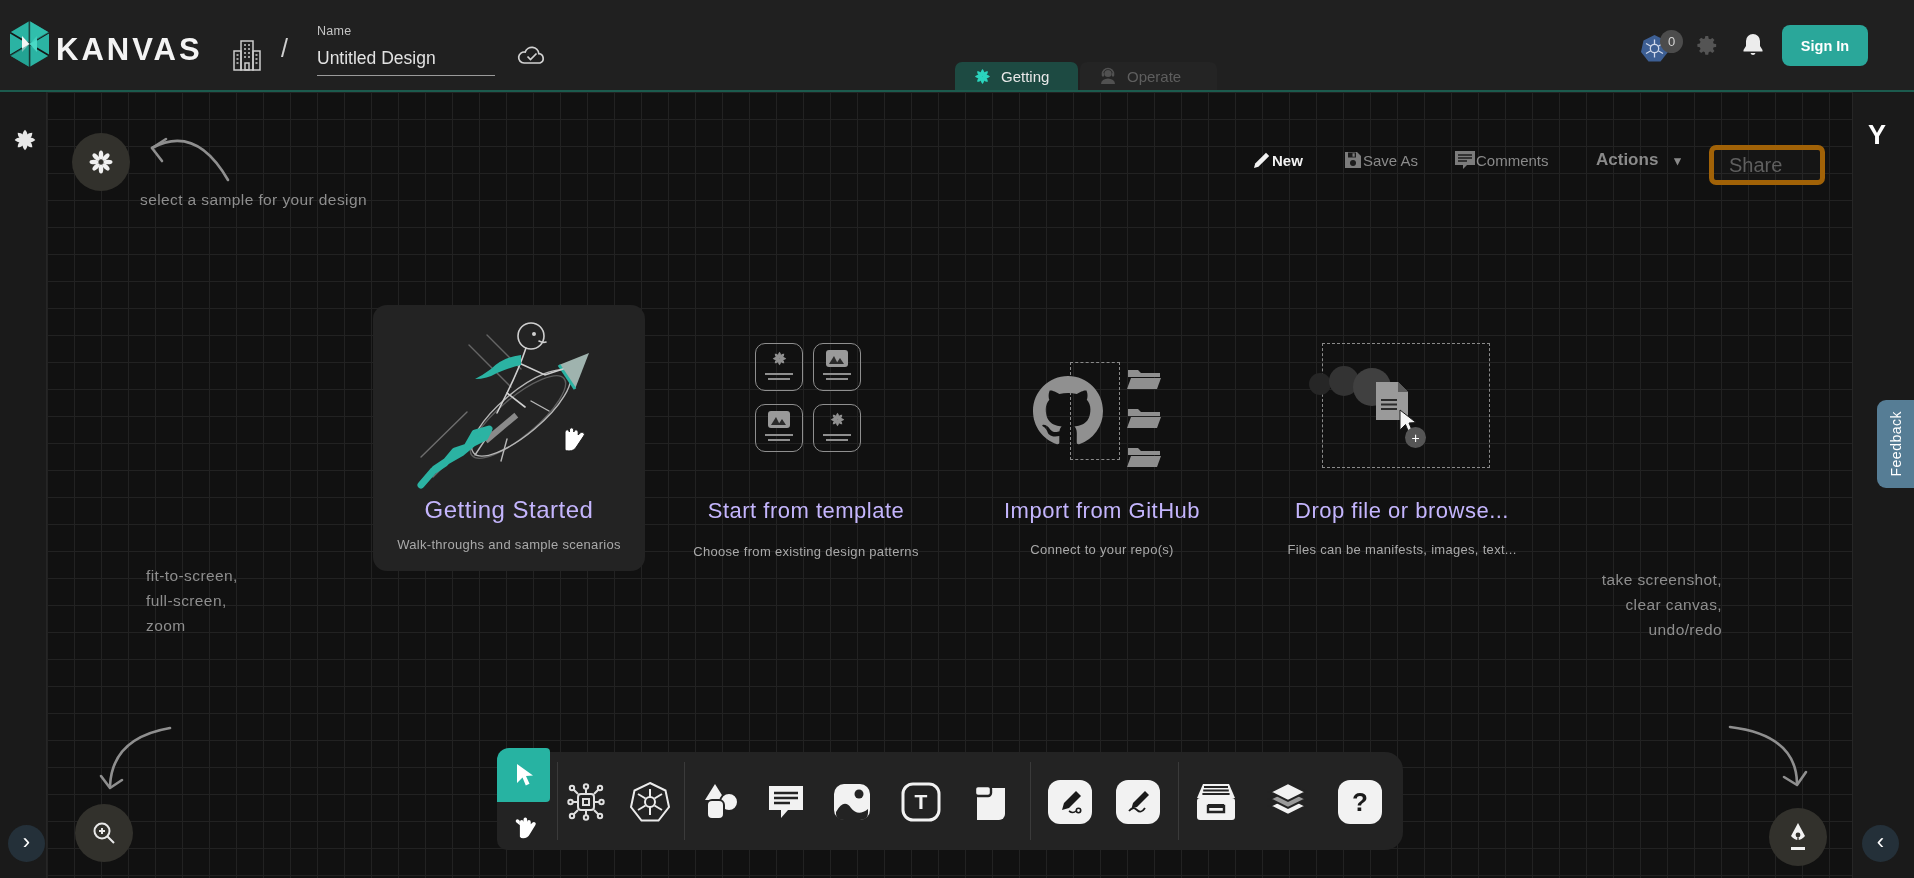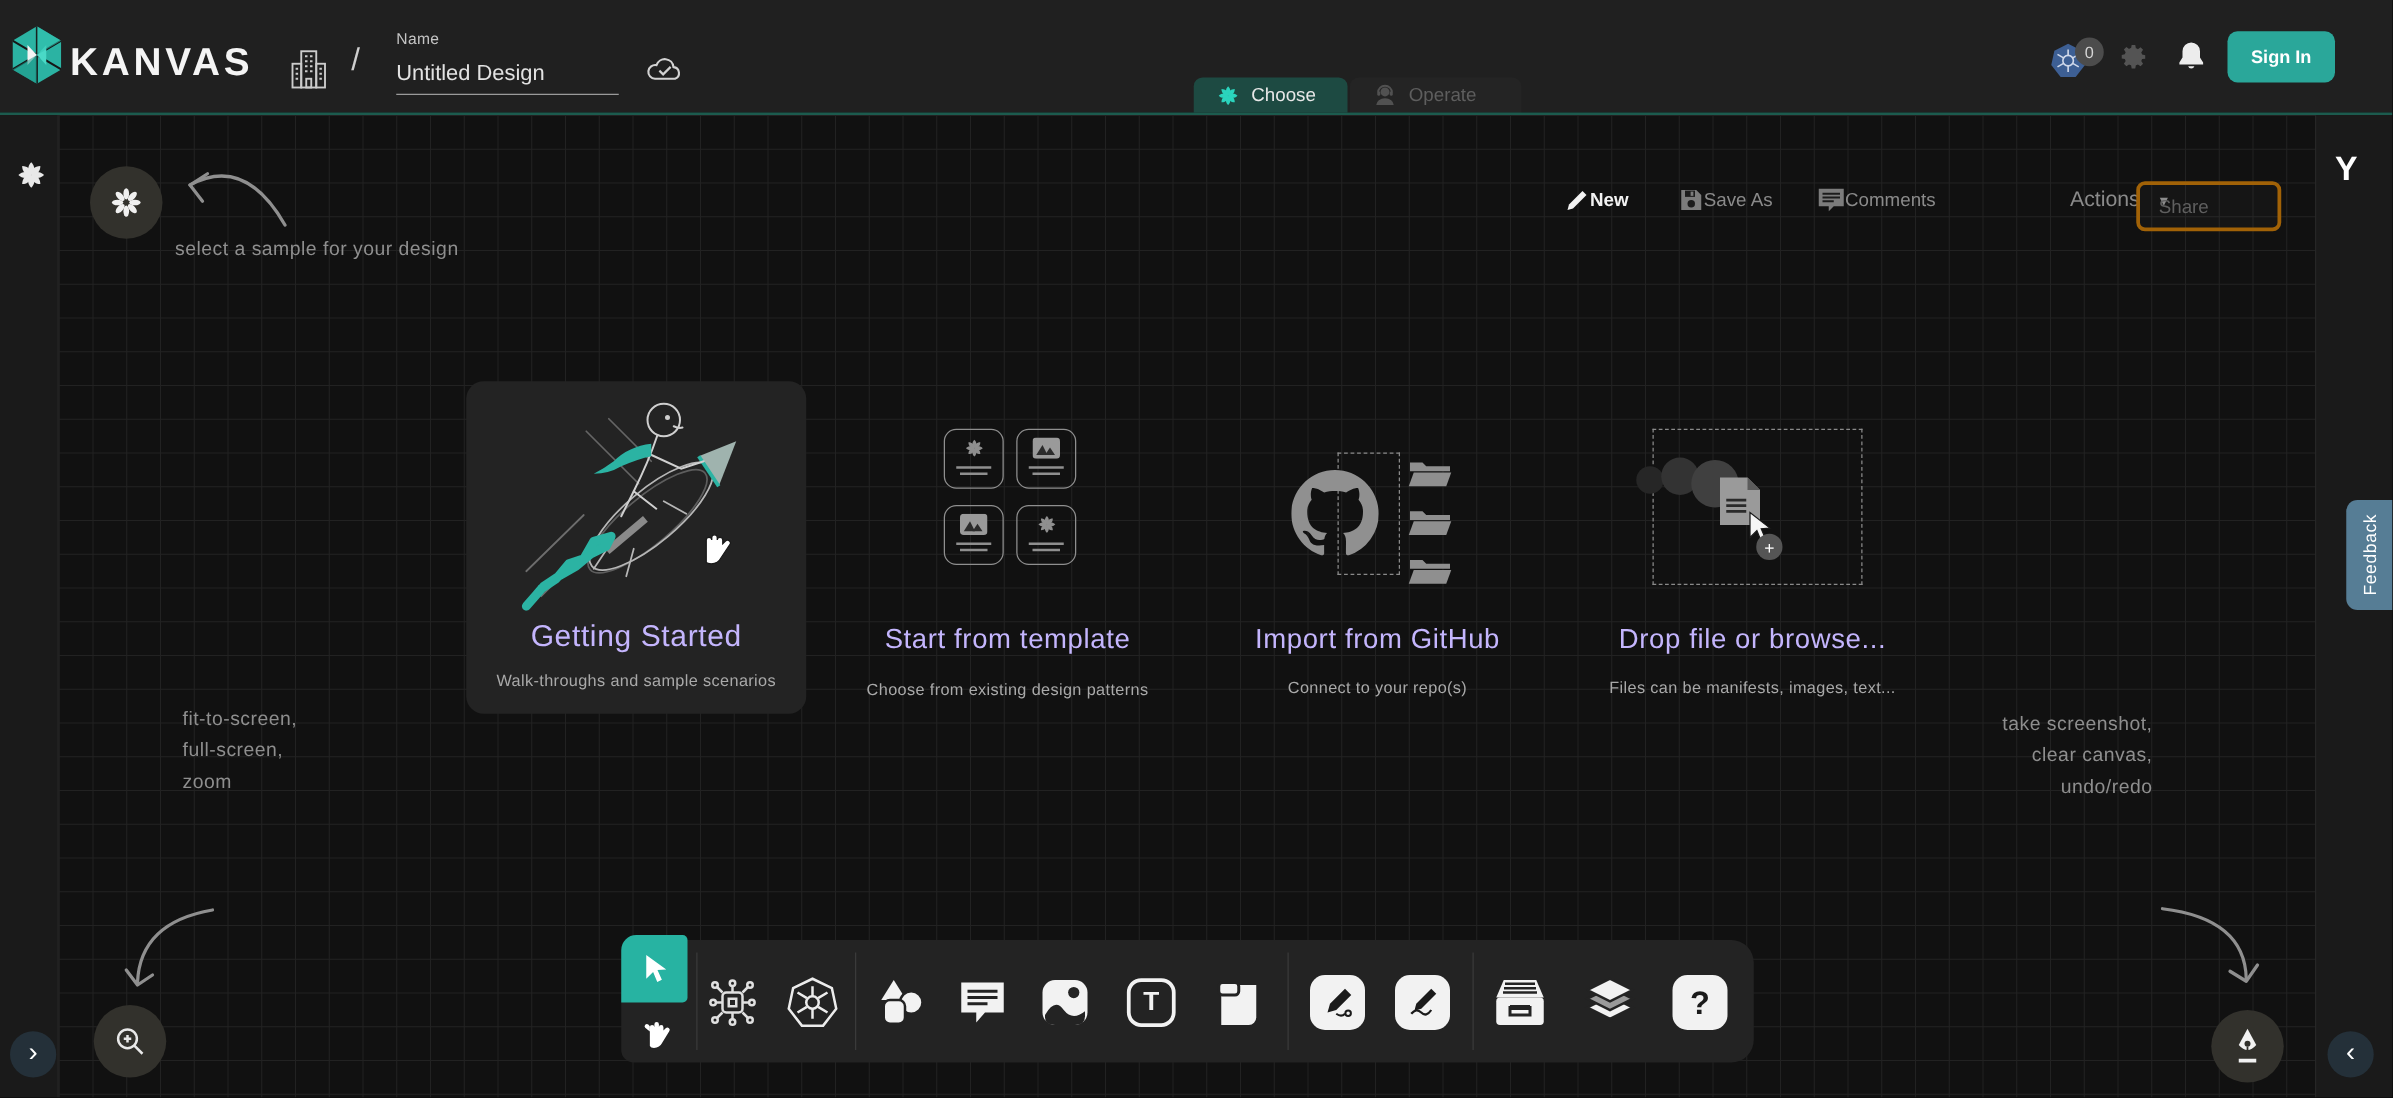--- a/index.html
+++ b/index.html
@@ -34,23 +34,23 @@
   #canvas { left:47px; top:92px; width:1805px; height:786px; background:#111;
     background-image:linear-gradient(#222 1px, transparent 1px),
                      linear-gradient(90deg,#222 1px, transparent 1px);
     background-size:27px 27px; }
   #rail-left  { left:0; top:92px; width:47px; height:786px; background:#1a1a1a; border-right:1px solid #262626; }
   #rail-right { left:1852px; top:92px; width:62px; height:786px; background:#1a1a1a; border-left:1px solid #262626; }
 
   
   .cbar-item { top:150px; display:flex; align-items:center; font-size:15px; }
   .gray { color:#8a8a8a; }
-  .share-btn { left:1709px; top:145px; width:116px; height:40px; border:3px solid #a16207;
+  .share-btn { left:1709px; top:145px; width:116px; height:40px; border:5px solid #a16207;
     border-radius:7px; background:rgba(255,255,255,.02); display:flex; align-items:center;
-    color:#5f5f5f; font-size:15px;gap:21px; }
+    color:#5f5f5f; font-size:20px;gap:21px; }
   .share-btn .divider { width:1px; height:24px; background:#3a3a3a; margin:0 10px; }
 
   
   .hint { color:#8e8e8e; font-size:15.5px; letter-spacing:.4px; line-height:25px; }
 
   
   .card-title { font-size:22px; color:#c4b5fd; letter-spacing:.5px; white-space:nowrap;
     text-align:center; transform:translateX(-50%); }
   .card-sub { font-size:13px; color:#a9a9a9; letter-spacing:.3px; white-space:nowrap;
     text-align:center; transform:translateX(-50%); }
@@ -158,21 +158,21 @@
             <path d="M12 2.5 C15 5.5 15 9.5 12 12 C9 9.5 9 5.5 12 2.5" transform="rotate(45 12 12)"></path>
             <path d="M12 2.5 C15 5.5 15 9.5 12 12 C9 9.5 9 5.5 12 2.5" transform="rotate(90 12 12)"></path>
             <path d="M12 2.5 C15 5.5 15 9.5 12 12 C9 9.5 9 5.5 12 2.5" transform="rotate(135 12 12)"></path>
             <path d="M12 2.5 C15 5.5 15 9.5 12 12 C9 9.5 9 5.5 12 2.5" transform="rotate(180 12 12)"></path>
             <path d="M12 2.5 C15 5.5 15 9.5 12 12 C9 9.5 9 5.5 12 2.5" transform="rotate(225 12 12)"></path>
             <path d="M12 2.5 C15 5.5 15 9.5 12 12 C9 9.5 9 5.5 12 2.5" transform="rotate(270 12 12)"></path>
             <path d="M12 2.5 C15 5.5 15 9.5 12 12 C9 9.5 9 5.5 12 2.5" transform="rotate(315 12 12)"></path>
           </g>
         </svg>
       </span>
-      <span>Choose</span>
+      <span>Getting</span>
     </div>
     <div id="tab-operate" class="abs tab">
       <span>
         <svg width="20" height="20" viewBox="0 0 20 20" fill="#515151">
           <circle cx="10" cy="7.5" r="3.6"></circle>
           <path d="M3 18 a7 5.5 0 0 1 14 0 z"></path>
           <path d="M4.5 8 a5.5 5.5 0 0 1 11 0" fill="none" stroke="#515151" stroke-width="1.6"></path>
           <rect x="13.8" y="7" width="2.4" height="3.6" rx="1.2"></rect>
           <rect x="3.8" y="7" width="2.4" height="3.6" rx="1.2"></rect>
         </svg>
@@ -230,21 +230,21 @@
   </div>
 
   <div class="abs cbar-item" style="left:1454px;">
     <svg width="22" height="20" viewBox="0 0 22 20">
       <path d="M1 1h20v14h-8l-4 4v-4H1z" fill="#7c7c7c"></path>
       <path d="M4 5h14M4 8h14M4 11h9" stroke="#1c1c1c" stroke-width="1.6"></path>
     </svg>
     <span class="gray">Comments</span>
   </div>
 
-  <div class="abs cbar-item" style="left:1656px; gap:16px;">
+  <div class="abs cbar-item" style="left:1596px; gap:16px;font-weight:bold;">
     <span class="gray" style="font-size:17px;">Actions</span>
     <span class="gray" style="font-size:13px;">▾</span>
   </div>
 
   <div class="abs share-btn">
     <span style="margin-left:15px;">Share</span>
     <span class="divider" style="margin-left:14px;"></span>
     <svg width="18" height="18" viewBox="0 0 24 24" fill="none" stroke="#5f5f5f" stroke-width="2.2" stroke-linecap="round">
       <path d="M10 14a5 5 0 0 0 7 0l3-3a5 5 0 0 0-7-7l-1.5 1.5"></path>
       <path d="M14 10a5 5 0 0 0-7 0l-3 3a5 5 0 0 0 7 7L12.5 18.5"></path>

